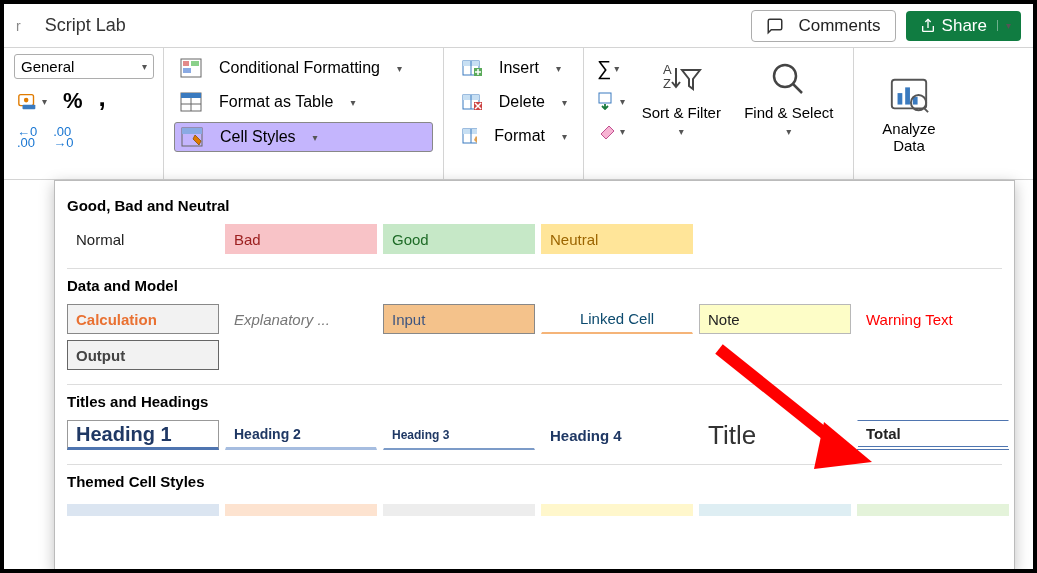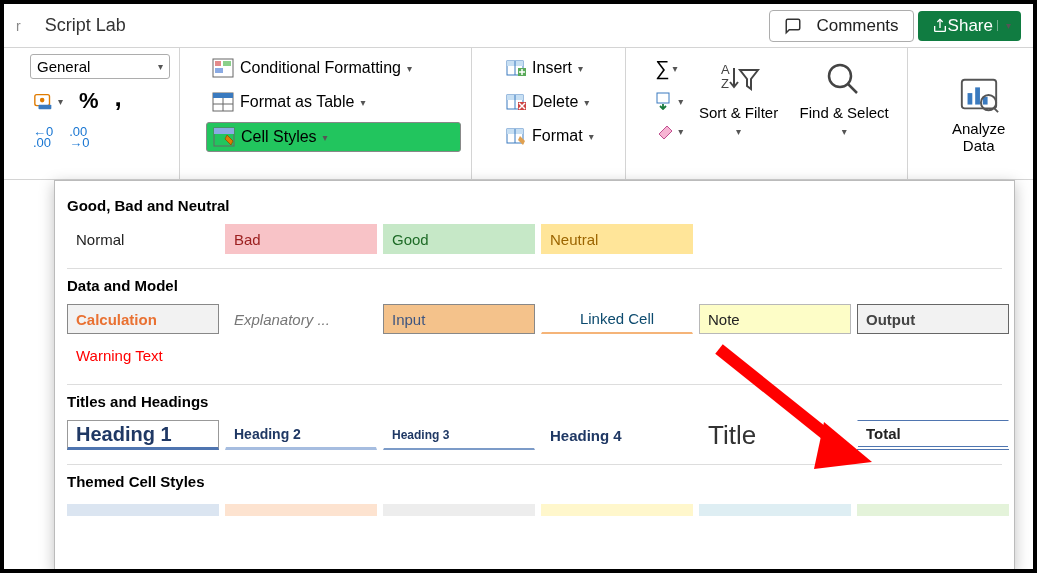--- a/index.html
+++ b/index.html
@@ -34,47 +34,46 @@
       background: #fff;
       border-radius: 4px;
       padding: 5px 14px;
       font-size: 17px;
       color: #222;
       cursor: pointer;
     }
     .share-btn {
       display: flex;
       align-items: center;
-      gap: 0;
+      gap: 6px;
       background: #107c41;
       color: #fff;
       border: none;
       border-radius: 4px;
       padding: 5px 10px 5px 14px;
       font-size: 17px;
-      margin-left: 4px;
+      margin-left: 10px;
       cursor: pointer;
     }
     .share-caret {
       border-left: 1px solid rgba(255,255,255,0.4);
       padding-left: 8px;
       margin-left: 4px;
     }
     .ribbon {
       display: flex;
       height: 132px;
       border-bottom: 1px solid #d4d4d4;
     }
     .ribbon-group {
       border-right: 1px solid #d4d4d4;
       padding: 6px 10px;
       display: flex;
       flex-direction: column;
       gap: 6px;
-      margin-left: 16px;
     }
     .number-group { width: 160px; }
     .number-format-select {
       display: flex;
       align-items: center;
       justify-content: space-between;
       border: 1px solid #adadad;
       padding: 3px 6px;
       font-size: 15px;
       border-radius: 3px;
@@ -91,29 +90,29 @@
       gap: 3px;
       padding: 3px;
       cursor: pointer;
       border-radius: 3px;
     }
     .chev { font-size: 10px; color: #555; }
     .styles-group { width: 280px; }
     .styles-item {
       display: flex;
       align-items: center;
-      gap: 6px;
+      gap: 17px;
       font-size: 16px;
       padding: 4px 6px;
       cursor: pointer;
       border-radius: 3px;
     }
     .styles-item.active {
       border: 1px solid #888;
-      background: #22c55e;
+      background: #c4b5fd;
     }
     .cells-group { width: 140px; }
     .editing-group { width: 150px; display: flex; flex-direction: row; gap: 4px; }
     .editing-left { display:flex; flex-direction:column; gap:6px; }
     .big-btn {
       display: flex;
       flex-direction: column;
       align-items: center;
       justify-content: flex-start;
       gap: 4px;
@@ -389,25 +388,25 @@
       </div>
     <div class="style-swatch" style="background:#f4c28b; border:1px solid #888; color:#3f5680;">
         <span>Input</span>
       </div>
     <div class="style-swatch" style="color:#0c4a6e; border-bottom:2px solid #f5b478;justify-content:center;">
         <span>Linked Cell</span>
       </div>
     <div class="style-swatch" style="background:#fdfdc7; border:1px solid #b8b8b8; color:#222;">
         <span>Note</span>
       </div>
+    <div class="style-swatch" style="color:#ff0000;">
+        <span>Warning Text</span>
+      </div>
     <div class="style-swatch" style="background:#f2f2f2; border:1px solid #666; color:#444; font-weight:700;">
         <span>Output</span>
-      </div>
-    <div class="style-swatch" style="color:#ff0000;">
-        <span>Warning Text</span>
       </div>
   </div>
   <hr>
   <div class="gallery-section-title">Titles and Headings</div>
   <div class="gallery-grid">
     <div class="style-swatch" style="border:1px solid #999; color:#1f3864; font-size:20px; font-weight:700; border-bottom:3px solid #4f75b0;">
         <span>Heading 1</span>
       </div>
     <div class="style-swatch" style="color:#1f3864; font-size:14px; font-weight:700; border-bottom:3px solid #a6bde0;">
         <span>Heading 2</span>

